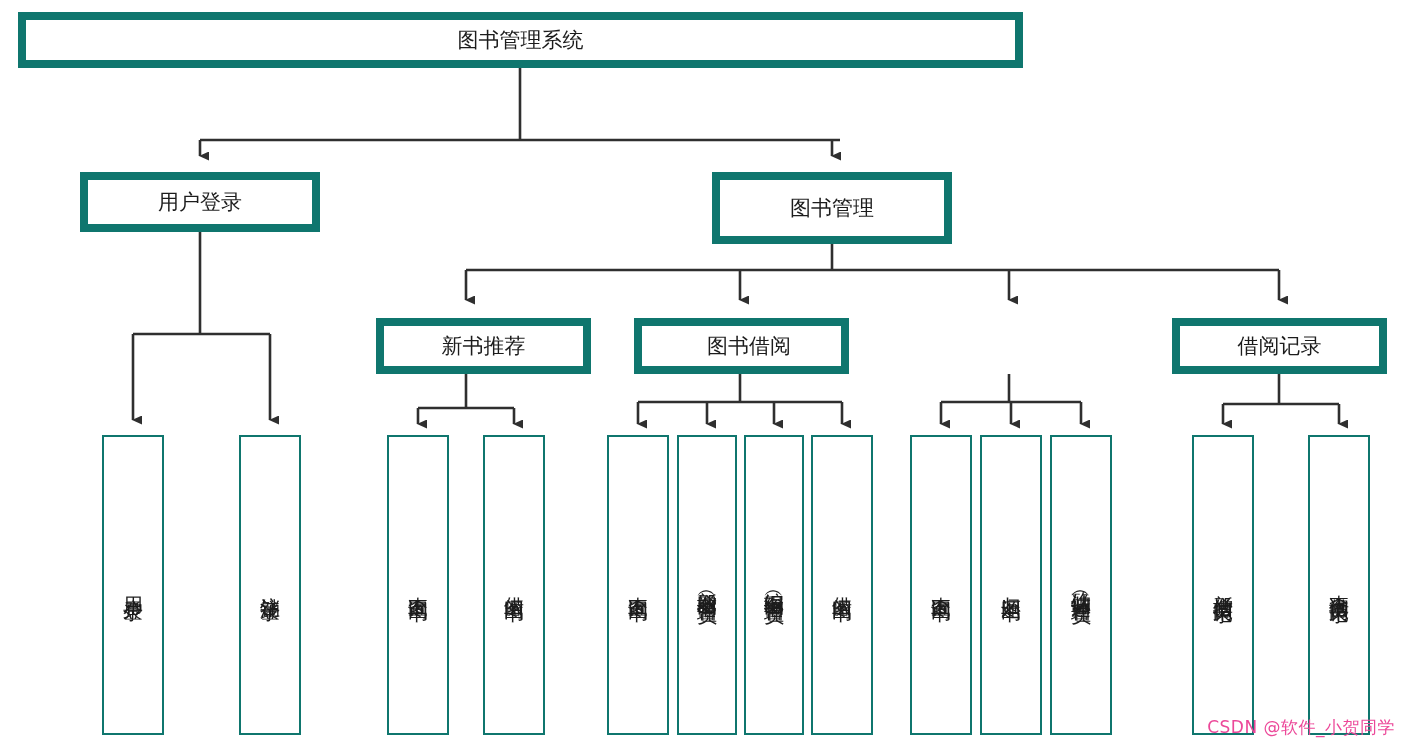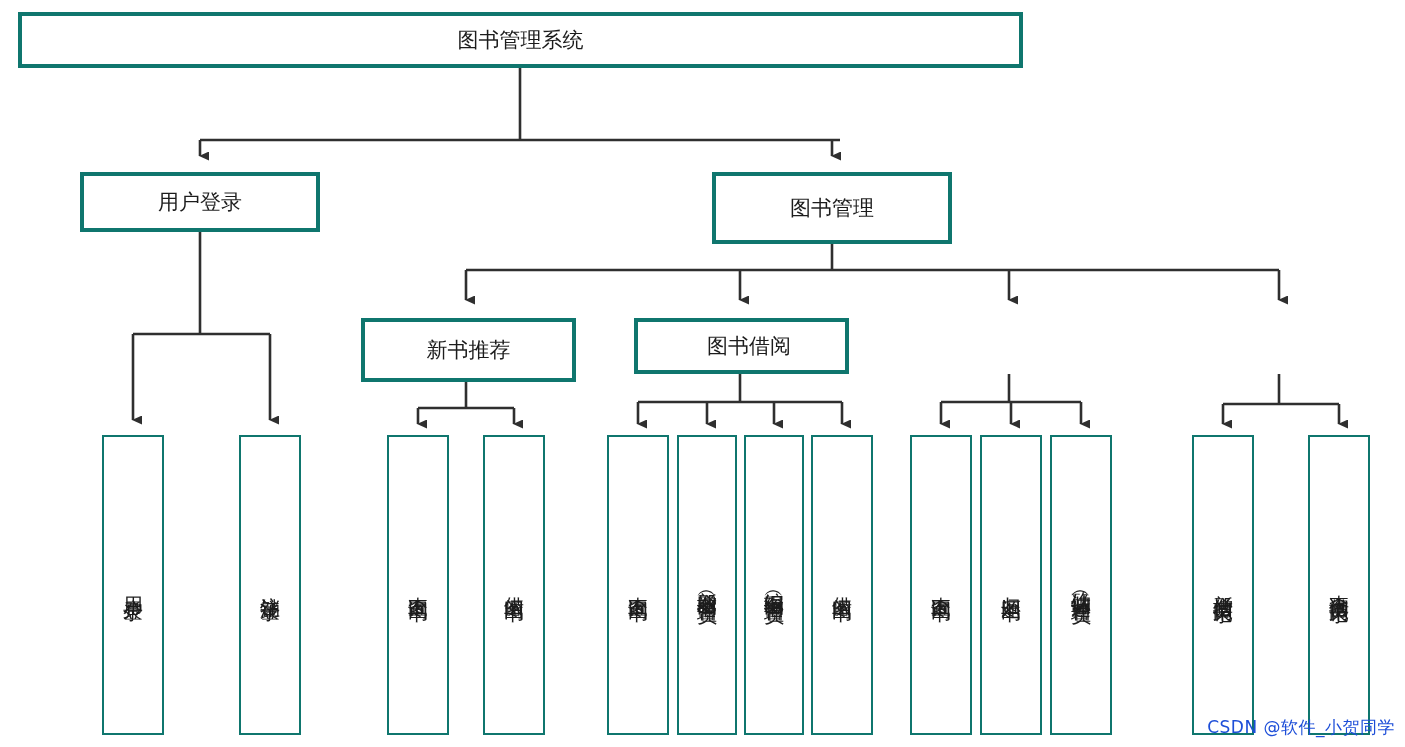--- a/index.html
+++ b/index.html
@@ -23,21 +23,21 @@
     left: 0;
     top: 0;
     width: 1405px;
     height: 747px;
     pointer-events: none;
   }
   .node {
     position: absolute;
     box-sizing: border-box;
     background: #ffffff;
-    border: 4px solid #0f766e;
+    border: 8px solid #0f766e;
     display: flex;
     align-items: center;
     justify-content: center;
     z-index: 2;
   }
   .node-label {
     color: #1c1c1c;
     text-align: center;
     line-height: 1.18;
     white-space: pre-wrap;
@@ -55,21 +55,21 @@
     text-orientation: upright;
     letter-spacing: 2px;
     line-height: 1.25;
     max-height: 100%;
   }
   .watermark {
     position: absolute;
     right: 10px;
     bottom: 8px;
     font-size: 17px;
-    color: #1d4ed8;
+    color: #ec4899;
     letter-spacing: 0.5px;
     z-index: 5;
     white-space: nowrap;
   }
 </style>
 </head>
 <body>
 
 <div id="diagram-root">
 
@@ -127,25 +127,28 @@
     <span class="node-label">图书管理系统</span>
   </div>
 
   <div class="node node-branch" style="left:80px; top:172px; width:240px; height:60px;">
     <span class="node-label">用户登录</span>
   </div>
   <div class="node node-branch" style="left:712px; top:172px; width:240px; height:72px;">
     <span class="node-label">图书管理</span>
   </div>
 
-  <div class="node node-branch" style="left:361px; top:318px; width:215px; height:64px;">
+  <div class="node node-branch" style="left:376px; top:318px; width:215px; height:56px;">
     <span class="node-label">新书推荐</span>
   </div>
   <div class="node node-branch" style="left:634px; top:318px; width:215px; height:56px;padding-left:15px;">
     <span class="node-label">图书借阅</span>
+  </div>
+  <div class="node node-branch" style="left:1172px; top:318px; width:215px; height:56px;">
+    <span class="node-label">借阅记录</span>
   </div>
 
   <div class="node node-leaf" style="left:102px; top:435px; width:62px; height:300px;">
     <span class="node-label">用户登录</span>
   </div>
   <div class="node node-leaf" style="left:239px; top:435px; width:62px; height:300px;">
     <span class="node-label">注销登录</span>
   </div>
 
   <div class="node node-leaf" style="left:387px; top:435px; width:62px; height:300px;">

